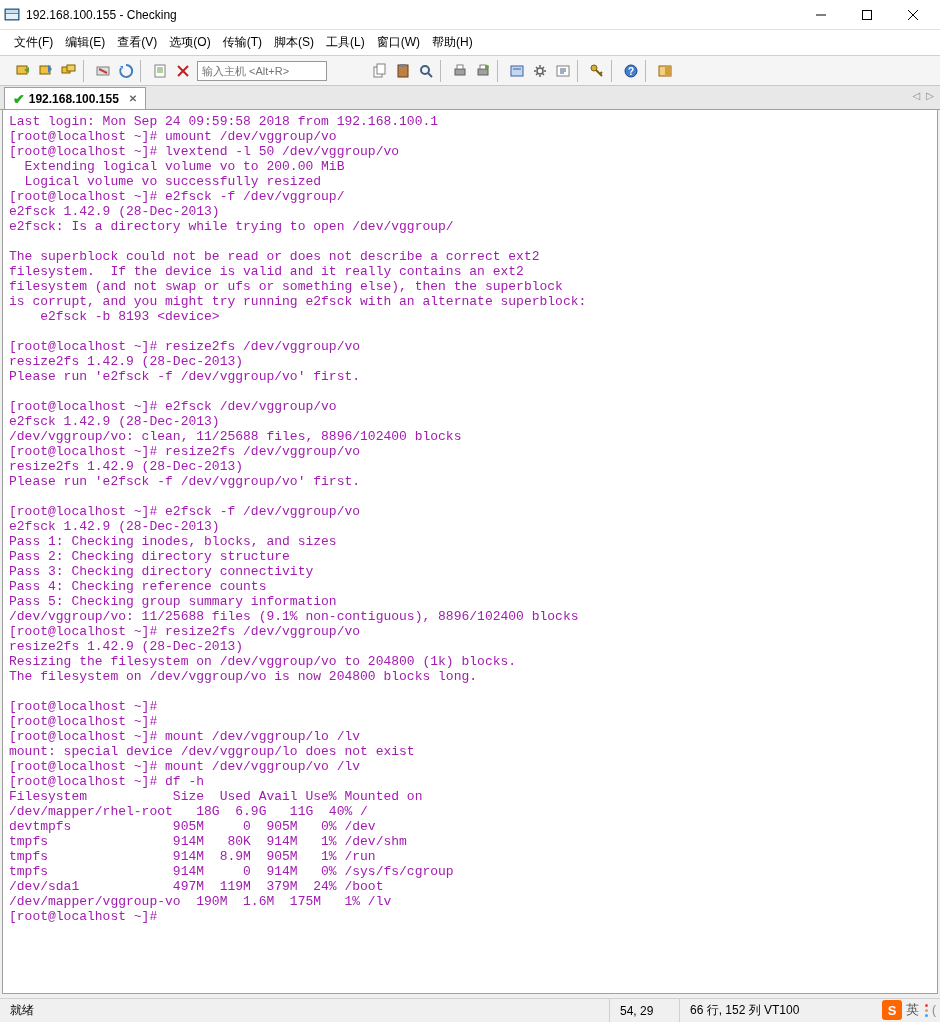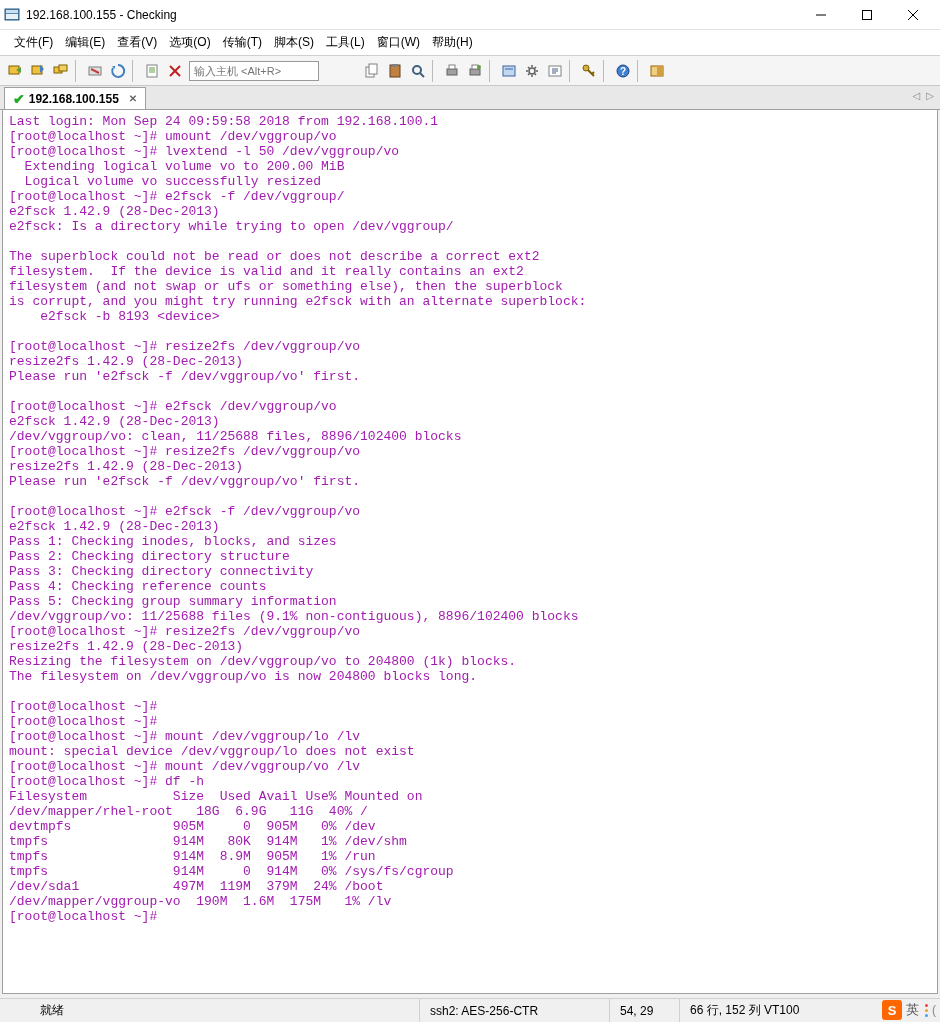--- a/index.html
+++ b/index.html
@@ -4,36 +4,36 @@
 <style>
 * { margin: 0; padding: 0; box-sizing: border-box; }
 body { font-family: "Microsoft YaHei", "Segoe UI", sans-serif; font-size: 12px; background: #f0f0f0; overflow: hidden; width: 940px; height: 1022px; }
 .titlebar { height: 30px; background: #fff; display: flex; align-items: center; padding: 0 4px; border-bottom: 1px solid #e0e0e0; }
 .titlebar .app-icon { width: 16px; height: 16px; margin-right: 6px; display: inline-block; }
 .titlebar .title { flex: 1; font-size: 12px; color: #000; }
 .winbtns { display: flex; }
 .winbtn { width: 46px; height: 30px; display: flex; align-items: center; justify-content: center; color: #333; }
 .menubar { height: 26px; background: #fff; display: flex; align-items: center; padding: 0 10px; gap: 4px; border-bottom: 1px solid #d0d0d0; }
 .menuitem { font-size: 12px; color: #000; padding: 2px 4px; }
-.toolbar { height: 30px; background: #f5f5f5; display: flex; align-items: center; padding: 0 4px; gap: 1px; border-bottom: 1px solid #c8c8c8; }
+.toolbar { height: 30px; background: #f5f5f5; display: flex; align-items: center; padding: 0 12px; gap: 1px; border-bottom: 1px solid #c8c8c8; }
 .tbtn { width: 22px; height: 22px; display: flex; align-items: center; justify-content: center; border: 1px solid transparent; }
 .tsep { width: 6px; height: 22px; border-left: 1px solid #bbb; margin: 0 2px; }
 .hostinput { height: 20px; width: 130px; border: 1px solid #999; padding: 0 4px; font-size: 11px; color: #888; background: #fff; margin-left: 2px; }
 .tabbar { height: 24px; background: #e8e8e8; display: flex; align-items: flex-end; padding: 0 4px; border-bottom: 1px solid #a0a0a0; position: relative; }
 .tab { height: 22px; background: #fff; border: 1px solid #a0a0a0; border-bottom: none; display: flex; align-items: center; padding: 0 8px; gap: 4px; font-size: 12px; font-weight: bold; }
 .tab .check { color: #2a2; font-size: 14px; font-weight: bold; }
 .tab .close { color: #666; margin-left: 6px; font-size: 10px; }
 .tabnav { position: absolute; right: 6px; top: 4px; display: flex; gap: 6px; color: #888; font-size: 10px; }
 .terminal { background: #fff; color: #a21caf; font-family: "Courier New", monospace; font-size: 13px; line-height: 15px; padding: 4px 6px; white-space: pre; overflow: auto; height: 884px; letter-spacing: 0; position: relative; border: 1px solid #a0a0a0; border-top: none; margin: 0 2px; }
 .terminal::-webkit-scrollbar { width: 16px; }
 .terminal::-webkit-scrollbar-track { background: #f0f0f0; }
 .terminal::-webkit-scrollbar-thumb { background: #c0c0c0; border: 1px solid #a0a0a0; }
 .statusbar { height: 24px; background: #f0f0f0; display: flex; align-items: center; font-size: 12px; border-top: 1px solid #d0d0d0; position: absolute; bottom: 0; left: 0; right: 0; }
 .statusbar .cell { padding: 0 10px; border-right: 1px solid #d0d0d0; height: 100%; display: flex; align-items: center; }
-.statusbar .flex { flex: 1; margin-left: 30px; }
+.statusbar .flex { flex: 1; }
 .ime { position: absolute; right: 4px; bottom: 2px; display: flex; align-items: center; gap: 4px; }
 .ime-icon { width: 20px; height: 20px; background: #ff6600; border-radius: 3px; color: #fff; display: flex; align-items: center; justify-content: center; font-weight: bold; font-size: 13px; }
 .ime-txt { color: #555; font-size: 13px; }
 .ime-dots { display: flex; flex-direction: column; gap: 2px; margin-left: 2px; }
 .ime-dot { width: 3px; height: 3px; border-radius: 50%; }
 svg { display: block; }
 </style>
 </head>
 <body>
 
@@ -264,21 +264,20 @@
 devtmpfs             905M     0  905M   0% /dev
 tmpfs                914M   80K  914M   1% /dev/shm
 tmpfs                914M  8.9M  905M   1% /run
 tmpfs                914M     0  914M   0% /sys/fs/cgroup
 /dev/sda1            497M  119M  379M  24% /boot
 /dev/mapper/vggroup-vo  190M  1.6M  175M   1% /lv
 [root@localhost ~]#</div>
 
 <div class="statusbar">
   <div class="cell flex">就绪</div>
-  <div class="cell" style="width:190px">ssh2: AES-256-CTR</div>
   <div class="cell" style="width:70px">54,  29</div>
   <div class="cell" style="width:160px;border-right:none">66 行, 152 列 VT100</div>
   <div style="width:100px"></div>
   <div class="ime">
     <div class="ime-icon">S</div>
     <span class="ime-txt">英</span>
     <div class="ime-dots">
       <div class="ime-dot" style="background:#f04040"></div>
       <div class="ime-dot" style="background:#f0a030"></div>
       <div class="ime-dot" style="background:#40a0f0"></div>

